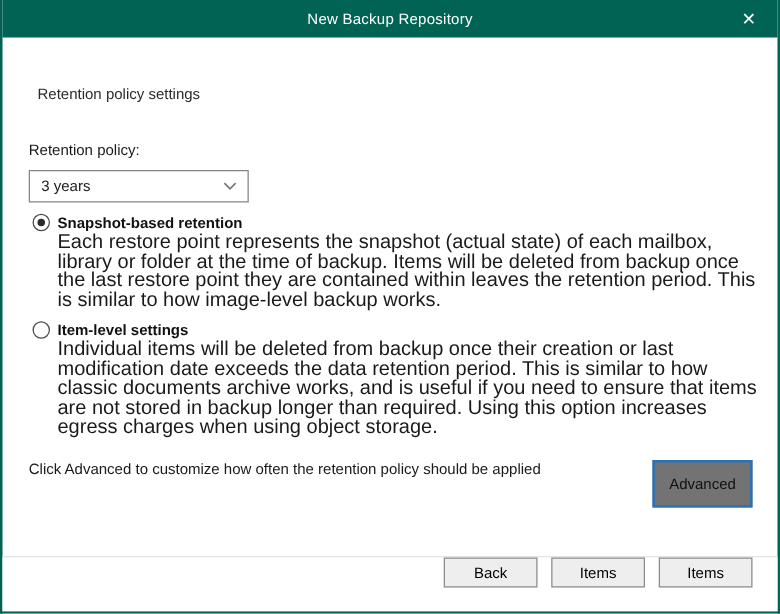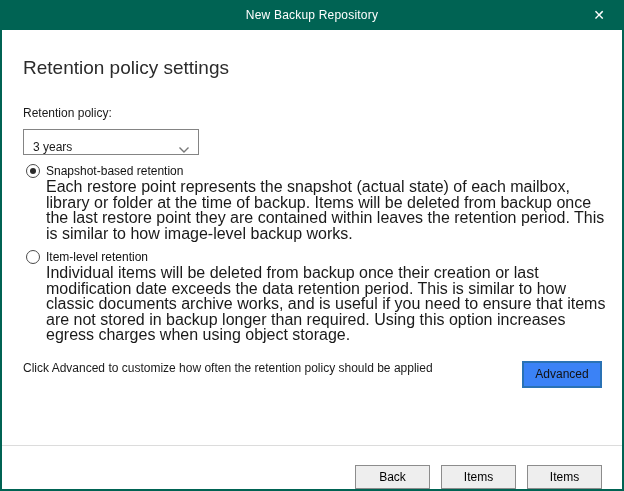--- a/index.html
+++ b/index.html
@@ -36,65 +36,65 @@
     background:transparent;border:none;cursor:pointer;
     color:#fff;font-size:14px;line-height:1;padding:0;
   }
   .content{
     flex:0 0 415px;height:415px;
     padding:28px 20px 0 21px;
     color:var(--body-text);
     overflow:hidden;
   }
   h1.page-heading{
-    margin:0;font-size:19px;font-weight:400;color:#2b2b2b;line-height:20px;
+    margin:7px;font-size:12px;font-weight:400;color:#2b2b2b;line-height:20px;
   }
   .field-label{
     display:block;margin-top:28px;font-size:12px;line-height:15px;color:var(--body-text);
   }
   .select{
     margin-top:8px;width:176px;height:26px;
     border:1px solid #848484;background:#fff;
-    display:flex;align-items:flex-end;justify-content:space-between;
+    display:flex;align-items:center;justify-content:space-between;
     padding:0 8px 0 9px;cursor:default;
   }
   .select .select-value{font-size:12px;color:var(--body-text);}
   .select .chevron{display:flex;align-items:center;}
   .option{
     display:flex;margin-top:8px;padding-left:3px;
   }
   .option:first-of-type{margin-top:7px;}
   .radio{
     flex:0 0 14px;width:14px;height:14px;margin-top:1px;
     border:1px solid #4a4a4a;border-radius:50%;
     background:#fff;position:relative;cursor:pointer;
   }
   .radio.selected::after{
     content:"";position:absolute;left:3px;top:3px;width:6px;height:6px;
     border-radius:50%;background:#2b2b2b;
   }
   .option-body{margin-left:6px;}
   .option-label{
-    font-size:12px;font-weight:normal;line-height:16px;color:#111;cursor:pointer;
+    font-size:12px;font-weight:bold;line-height:16px;color:#111;cursor:pointer;
   }
   .option-desc{
     font-size:16px;line-height:15.5px;width:560px;color:var(--body-text);
   }
   .advanced-row{
     margin-top:18px;display:flex;align-items:flex-start;justify-content:space-between;
   }
   .advanced-hint{font-size:12px;color:var(--body-text);}
   .advanced-btn{
-    width:80px;height:27px;
-    background:#3b82f6;border:2px solid var(--adv-blue);
+    width:80px;height:38px;
+    background:#737373;border:2px solid var(--adv-blue);
     font-family:inherit;font-size:12px;color:#111;cursor:pointer;
   }
   .separator{height:1px;flex:0 0 1px;background:#dcdcdc;}
   .footer{
-    flex:1;display:flex;align-items:flex-end;justify-content:flex-end;
+    flex:1;display:flex;align-items:flex-start;justify-content:flex-end;
     gap:11px;padding-right:20px;background:#fff;
   }
   .footer .btn{
     width:75px;height:24px;
     background:#eeeeee;border:1px solid #8c8c8c;
     font-family:inherit;font-size:12px;color:#000;cursor:pointer;
   }
 </style>
 </head>
 <body>
@@ -127,21 +127,21 @@
       <span class="radio selected"></span>
       <div class="option-body">
         <div class="option-label">Snapshot-based retention</div>
         <div class="option-desc">Each restore point represents the snapshot (actual state) of each mailbox, library or folder at the time of backup. Items will be deleted from backup once the last restore point they are contained within leaves the retention period. This is similar to how image-level backup works.</div>
       </div>
     </div>
 
     <div class="option">
       <span class="radio"></span>
       <div class="option-body">
-        <div class="option-label">Item-level retention</div>
+        <div class="option-label">Item-level settings</div>
         <div class="option-desc">Individual items will be deleted from backup once their creation or last modification date exceeds the data retention period. This is similar to how classic documents archive works, and is useful if you need to ensure that items are not stored in backup longer than required. Using this option increases egress charges when using object storage.</div>
       </div>
     </div>
 
     <div class="advanced-row">
       <span class="advanced-hint">Click Advanced to customize how often the retention policy should be applied</span>
       <button class="advanced-btn">Advanced</button>
     </div>
 
   </div>

